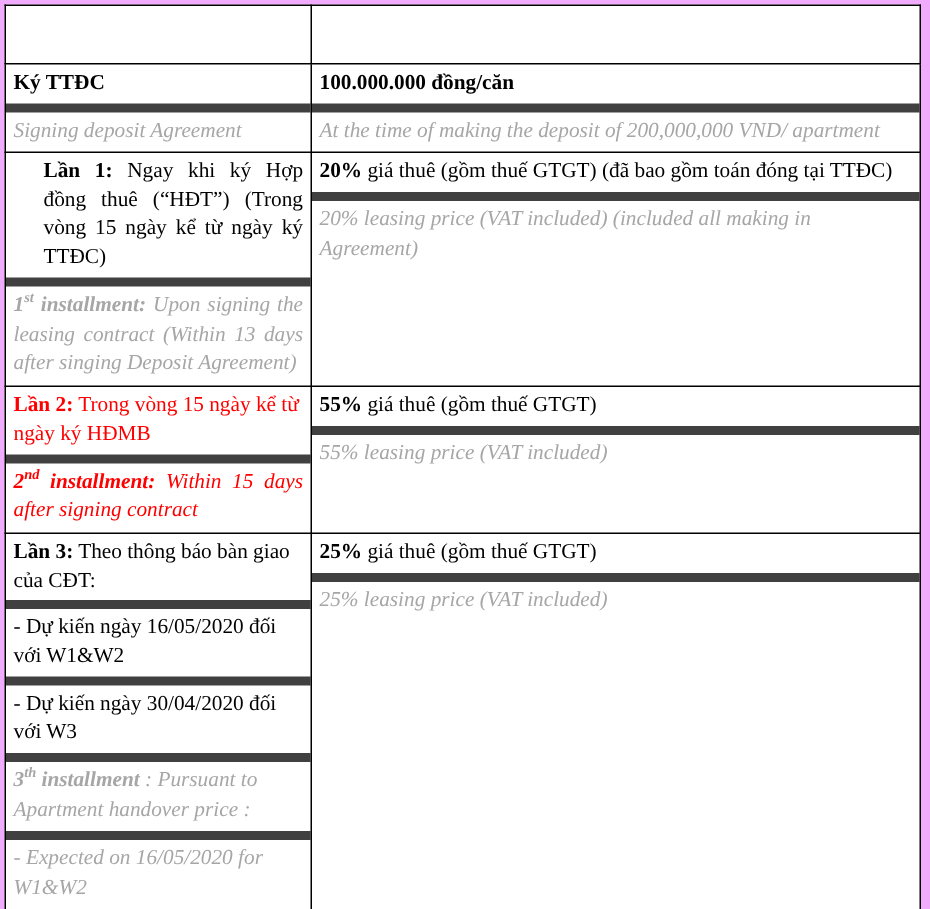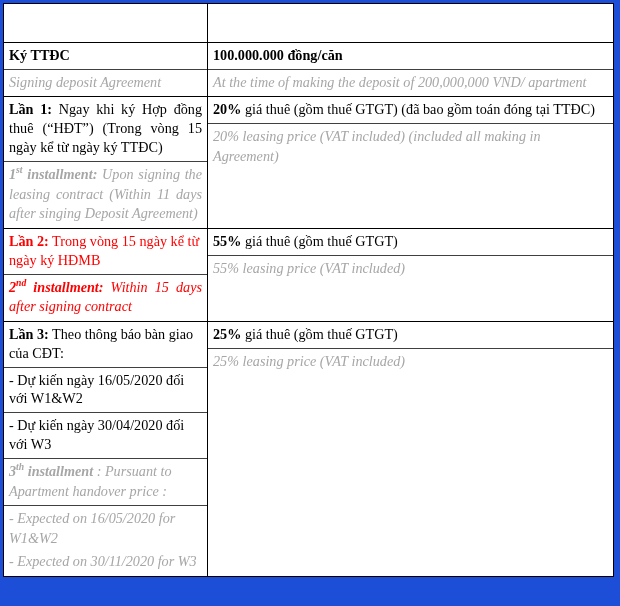--- a/index.html
+++ b/index.html
@@ -11,21 +11,21 @@
     width: 620px;
     height: 606px;
     font-family: "Liberation Serif", "DejaVu Serif", serif;
     overflow: hidden;
   }
 
   .page {
     position: relative;
     width: 620px;
     height: 606px;
-    background: #1d4ed8;
+    background: #f0abfc;
   }
 
   table.schedule {
     position: absolute;
     left: 3px;
     top: 3px;
     width: 610px;
     border-collapse: collapse;
     table-layout: fixed;
     background: #ffffff;
@@ -68,30 +68,30 @@
   }
 
   
   .cell {
     display: block;
   }
   .blk {
     padding: 3px 5px 4px 5px;
   }
   .blk + .blk {
-    border-top: 1px solid #404040;
+    border-top: 6px solid #404040;
   }
 
   
   .vn {
     color: #000000;
     font-size: 14.2px;
     line-height: 1.33;
   }
-  .vn.just { text-align: justify; }
+  .vn.just { text-align: justify; margin-left: 20px; }
   .vn b, .vn .lead { font-weight: bold; }
 
   
   .en-txt {
     color: #A6A6A6;
     font-size: 14.2px;
     font-style: italic;
     line-height: 1.38;
   }
   .en-txt.just { text-align: justify; }
@@ -160,21 +160,21 @@
         </td>
       </tr>
 
       <tr>
         <td>
           <div class="cell">
             <div class="blk">
               <div class="vn just"><span class="lead">Lần 1:</span> <span>Ngay khi ký Hợp đồng thuê (“HĐT”) (Trong vòng 15 ngày kể từ ngày ký TTĐC)</span></div>
             </div>
             <div class="blk">
-              <div class="en-txt just"><span class="lead"><span>1</span><sup>st</sup> <span>installment:</span></span> <span>Upon signing the leasing contract (Within 11 days after singing Deposit Agreement)</span></div>
+              <div class="en-txt just"><span class="lead"><span>1</span><sup>st</sup> <span>installment:</span></span> <span>Upon signing the leasing contract (Within 13 days after singing Deposit Agreement)</span></div>
             </div>
           </div>
         </td>
         <td>
           <div class="cell">
             <div class="blk">
               <div class="vn"><span class="lead">20%</span> <span>giá thuê (gồm thuế GTGT) (đã bao gồm toán đóng tại TTĐC)</span></div>
             </div>
             <div class="blk">
               <div class="en-txt"><span>20%</span> <span>leasing price (VAT included) (included all making in Agreement)</span></div>

